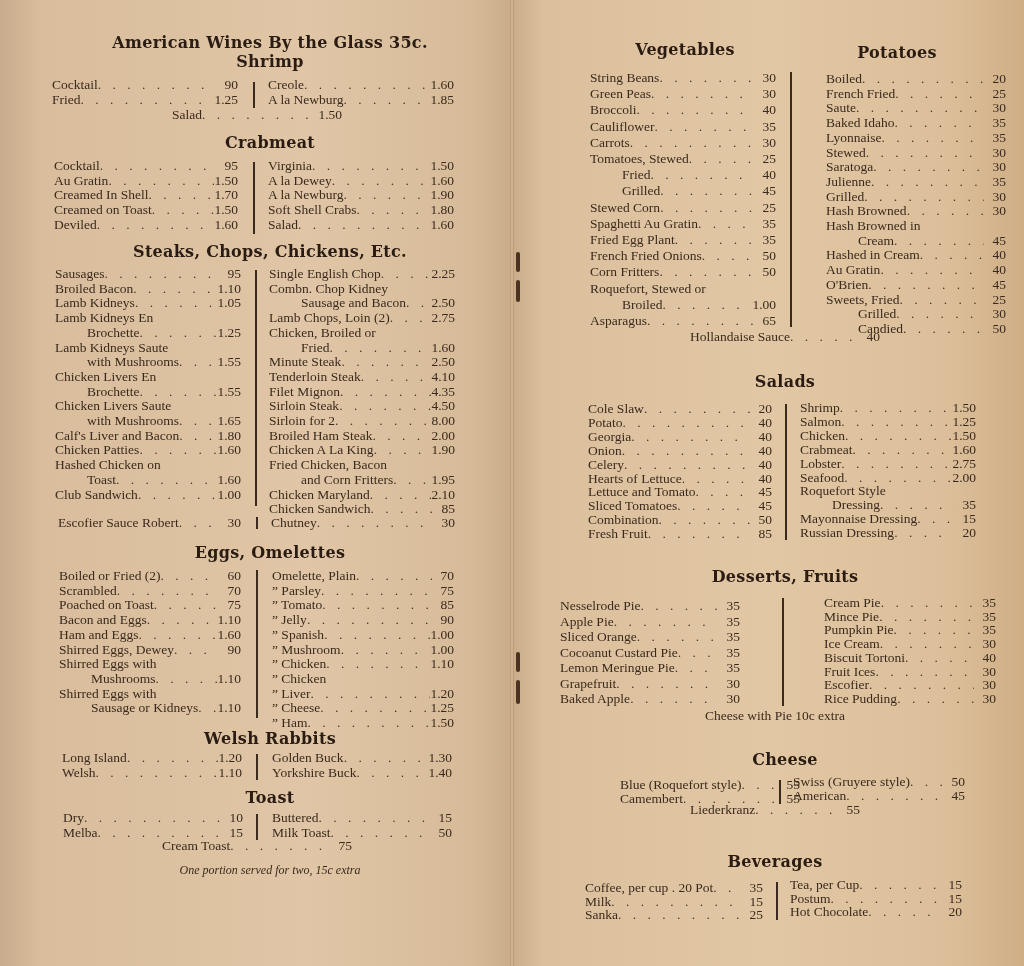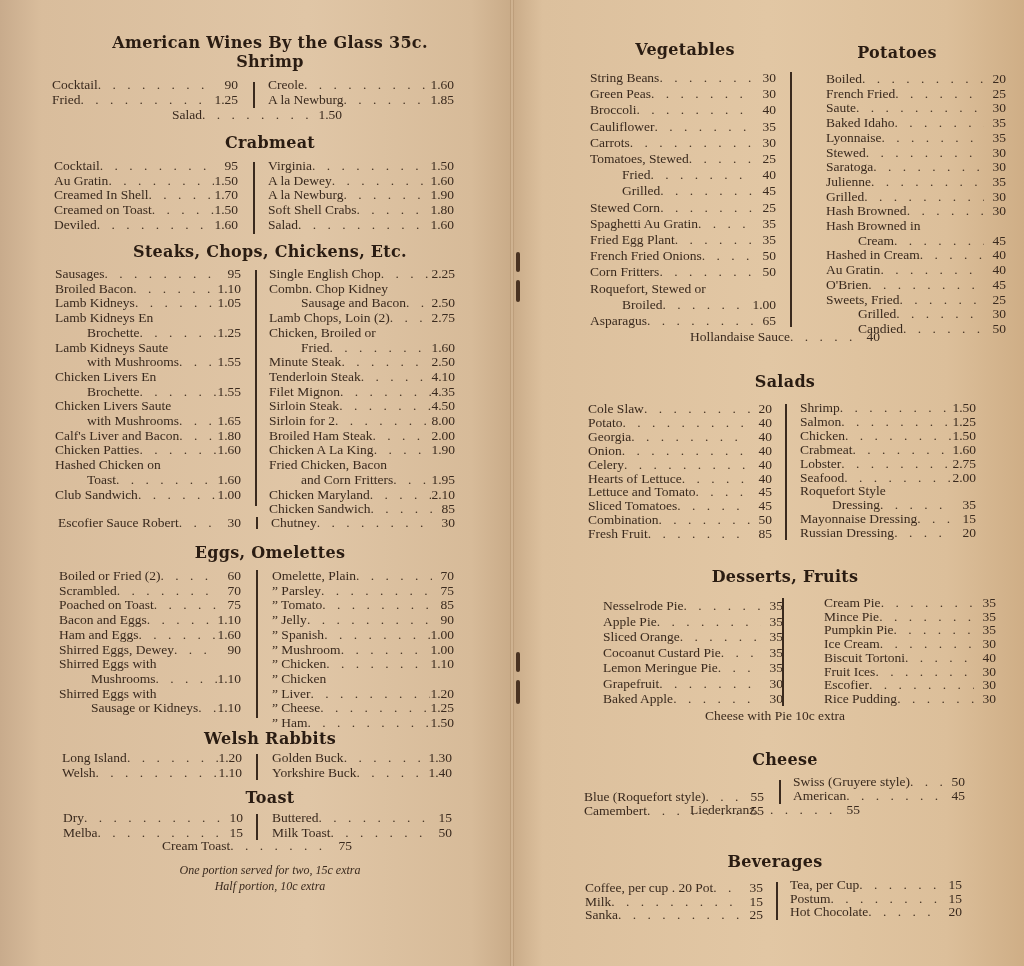--- a/index.html
+++ b/index.html
@@ -481,21 +481,20 @@
 <div class="center" style="left:162px;top:838px;width:190px;">
     <div class="row" style="width: 100%;">
       <span class="n">Cream Toast</span>
       <span class="d"></span>
       <span class="p">75</span>
     </div>
   </div>
 
 <div class="notes" style="left:60px;top:862px;width:420px;">
   <div>One portion served for two, 15c extra</div>
-  <div>Half portion, 10c extra</div>
 </div>
 
 <div class="hdr" style="left:600px;top:40px;width:170px;">Vegetables</div>
 <div class="hdr" style="left:812px;top:43px;width:170px;">Potatoes</div>
 <div class="col" style="left:590px;top:70px;width:186px;line-height:16.2px;">
     <div class="row">
       <span class="n">String Beans</span>
       <span class="d"></span>
       <span class="p">30</span>
     </div>
@@ -777,21 +776,21 @@
       <span class="p">15</span>
     </div>
     <div class="row">
       <span class="n">Russian Dressing</span>
       <span class="d"></span>
       <span class="p">20</span>
     </div>
   </div>
 
 <div class="hdr" style="left:680px;top:567px;width:210px;">Desserts, Fruits</div>
-<div class="col" style="left:603px;top:598px;width:180px;line-height:15.5px;">
+<div class="col" style="left:560px;top:598px;width:180px;line-height:15.5px;">
     <div class="row">
       <span class="n">Nesselrode Pie</span>
       <span class="d"></span>
       <span class="p">35</span>
     </div>
     <div class="row">
       <span class="n">Apple Pie</span>
       <span class="d"></span>
       <span class="p">35</span>
     </div>
@@ -860,21 +859,21 @@
     </div>
     <div class="row">
       <span class="n">Rice Pudding</span>
       <span class="d"></span>
       <span class="p">30</span>
     </div>
   </div>
 <div class="center" style="left:690px;top:708px;width:170px;">Cheese with Pie 10c extra</div>
 
 <div class="hdr" style="left:700px;top:750px;width:170px;">Cheese</div>
-<div class="col" style="left:584px;top:778px;width:180px;line-height:13.5px;margin-top:12px;">
+<div class="col" style="left:620px;top:778px;width:180px;line-height:13.5px;">
     <div class="row">
       <span class="n">Blue (Roquefort style)</span>
       <span class="d"></span>
       <span class="p">55</span>
     </div>
     <div class="row">
       <span class="n">Camembert</span>
       <span class="d"></span>
       <span class="p">55</span>
     </div>

